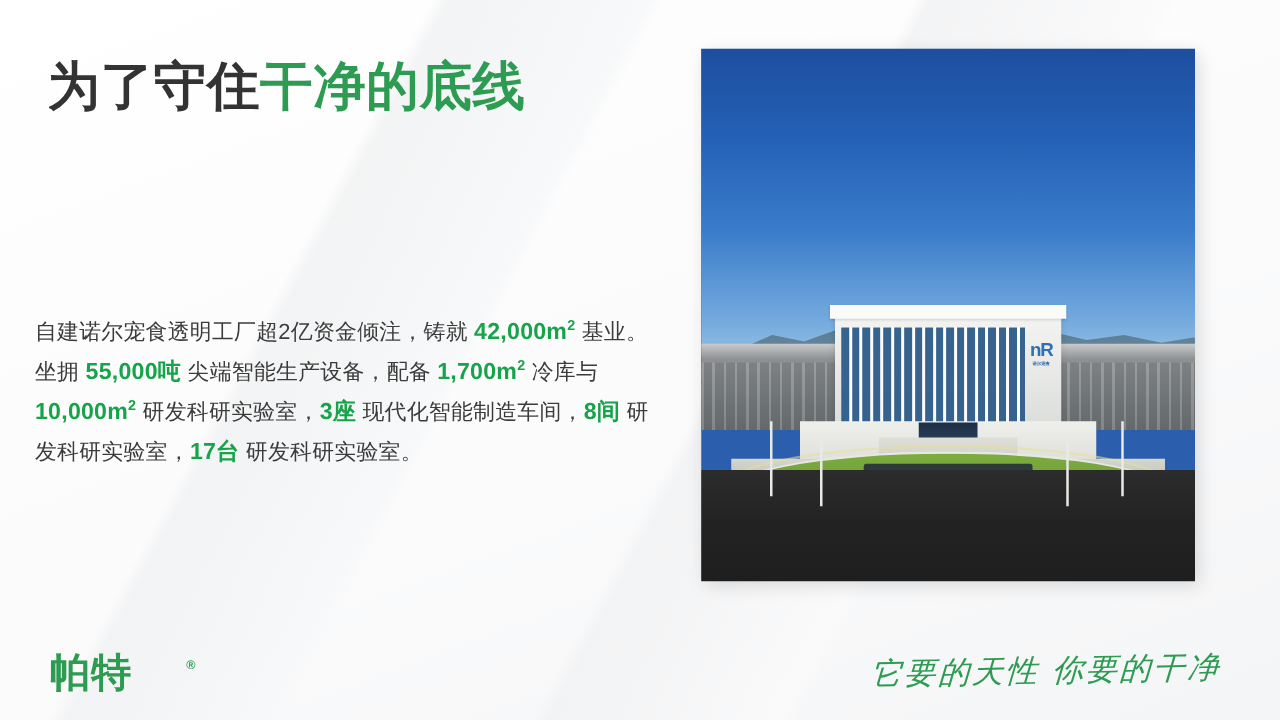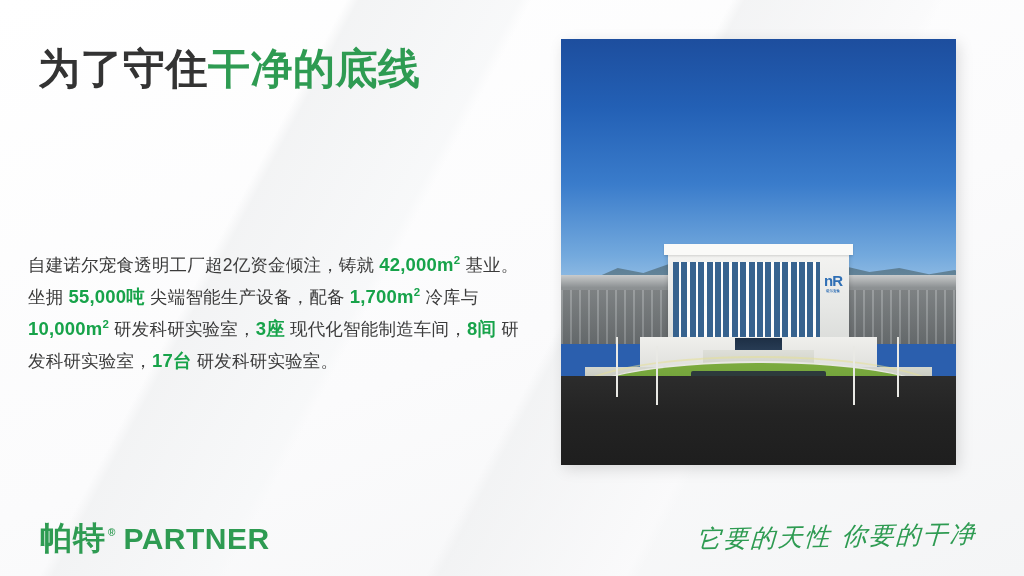--- a/index.html
+++ b/index.html
@@ -257,20 +257,21 @@
   }
 
   
   .brand {
     position: absolute;
     left: 40px;
     bottom: 22px;
     display: flex;
     align-items: flex-end;
     color: #2e9b52;
+    gap: 41px;
   }
   .brand-cn {
     font-size: 32px;
     font-weight: bold;
     letter-spacing: 1px;
     line-height: 1;
   }
   .brand-reg {
     font-size: 10px;
     line-height: 1;
@@ -341,18 +342,17 @@
 
     <div class="ph-pole" style="left:14%; top:70%; height:14%;"></div>
     <div class="ph-pole" style="left:24%; top:72%; height:14%;"></div>
     <div class="ph-pole" style="left:74%; top:72%; height:14%;"></div>
     <div class="ph-pole" style="left:85%; top:70%; height:14%;"></div>
   </div>
 
   <div class="brand">
     <span class="brand-cn">帕特</span>
     <span class="brand-reg">®</span>
-    <span class="brand-en">PARTNER</span>
   </div>
 
   <div class="tagline">它要的天性 你要的干净</div>
 
 </div>
 
 </body></html>

